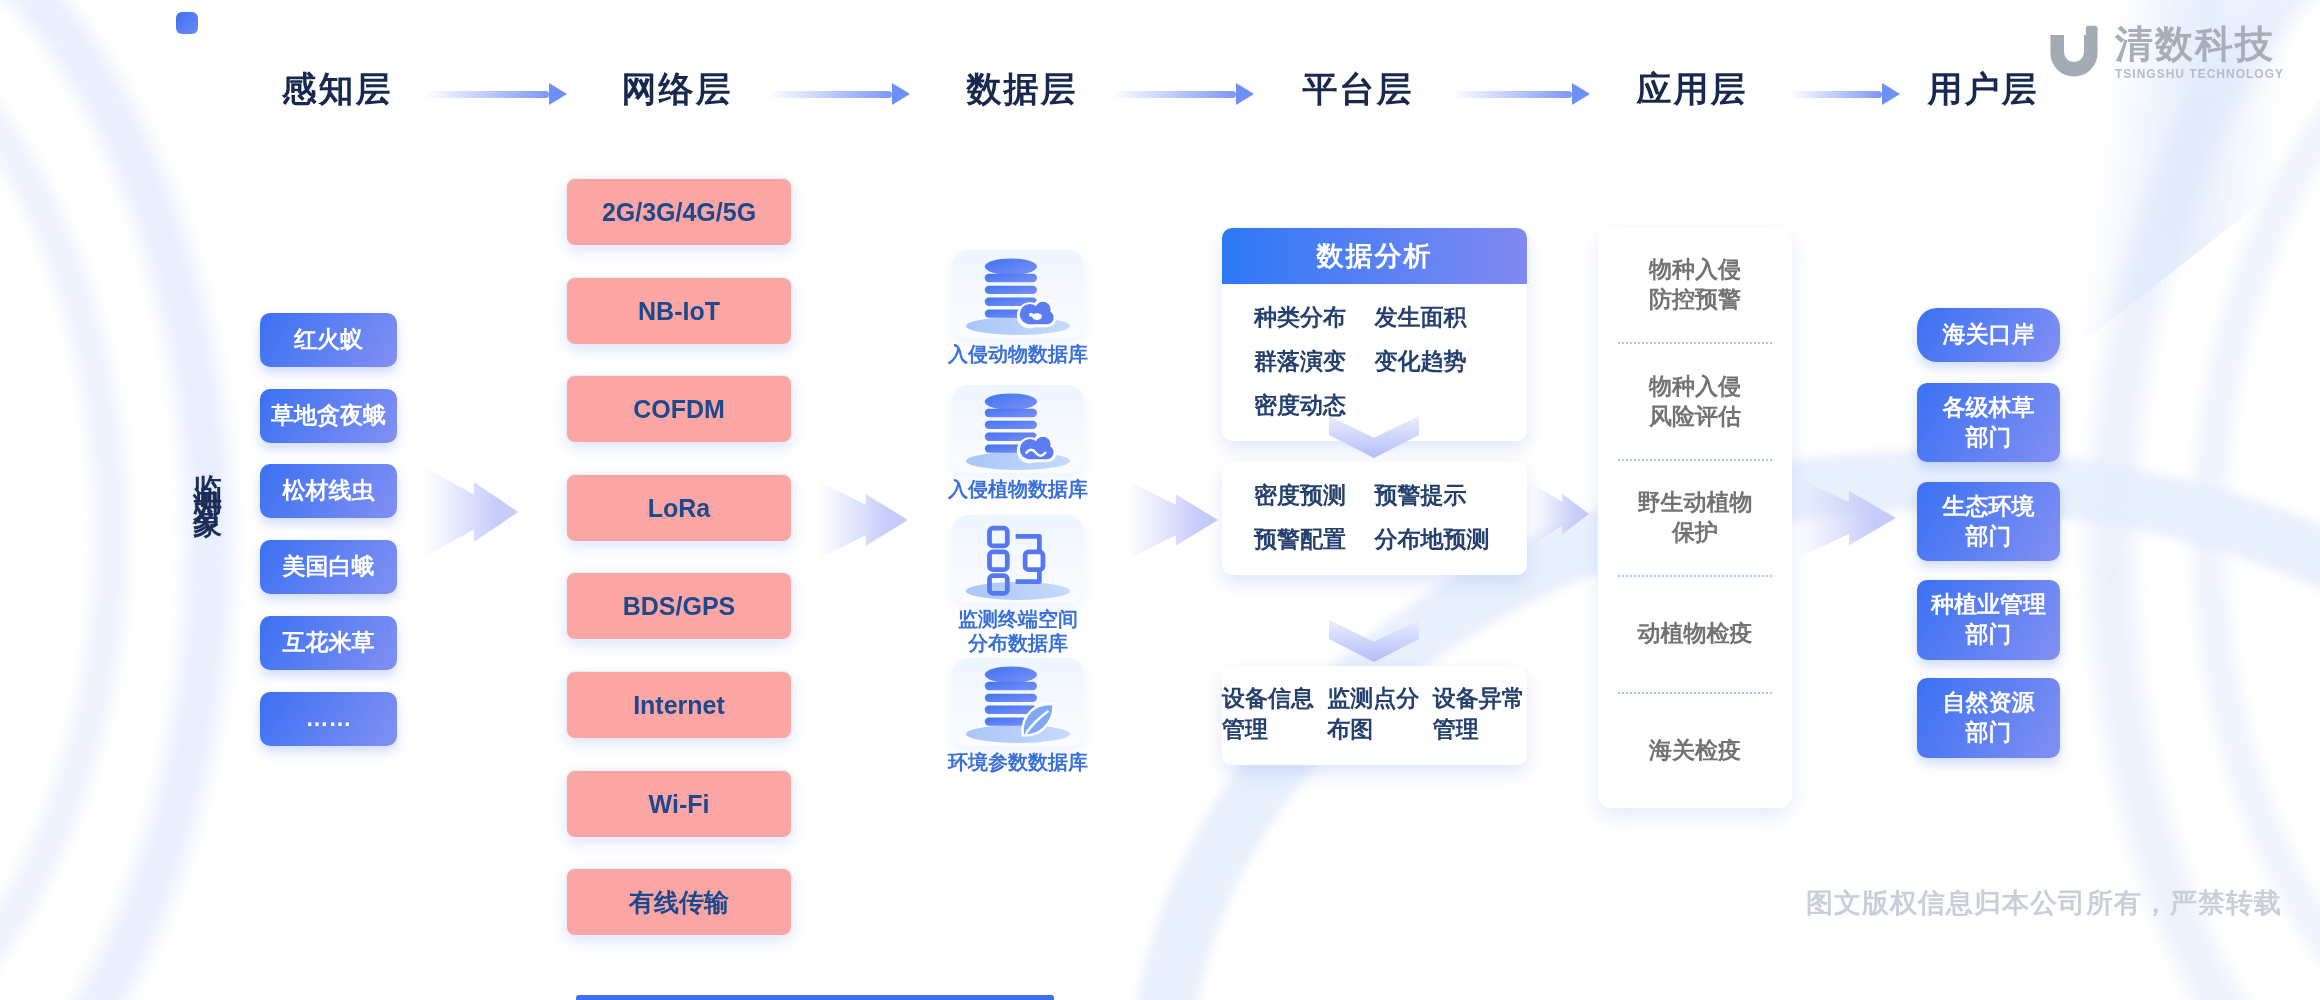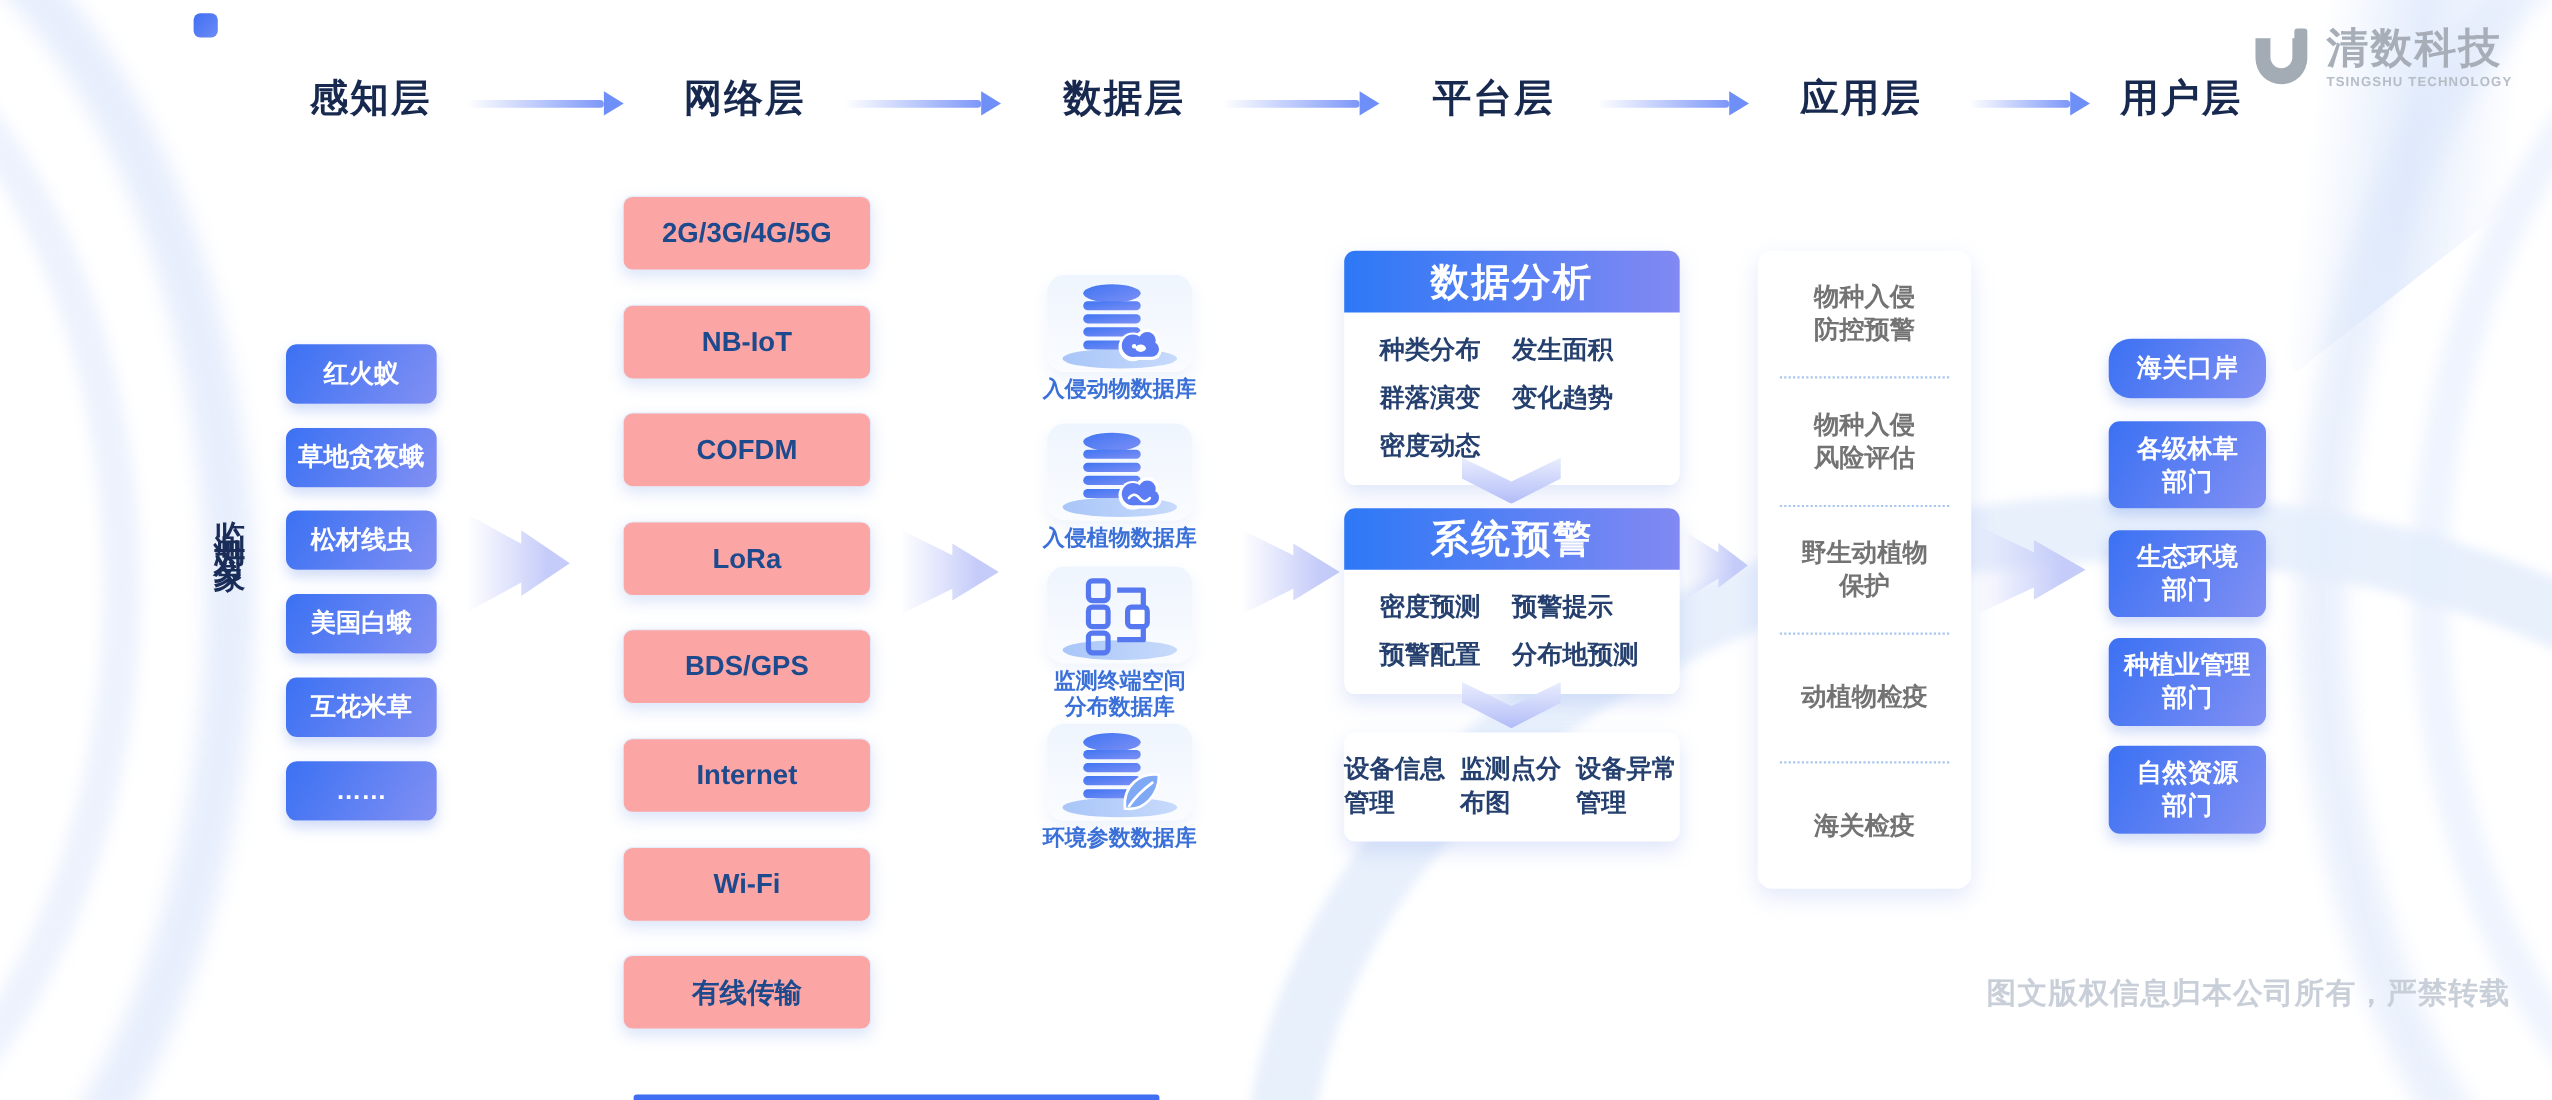--- a/index.html
+++ b/index.html
@@ -57,21 +57,21 @@
   .db-tile svg{position:absolute;left:22px;top:6px;z-index:2;}
   .db-ellipse{position:absolute;left:14px;bottom:3px;width:104px;height:18px;border-radius:50%;
     background:linear-gradient(90deg,#a9c6f8,#c7dafb);z-index:1;}
   .db-caption{position:absolute;left:922px;width:192px;text-align:center;
     font-size:20px;font-weight:700;color:#3a70d8;line-height:1.2;z-index:2;}
 
   
   .module{position:absolute;left:1222px;width:305px;background:#ffffff;border-radius:10px;
     box-shadow:0 8px 18px rgba(130,160,235,.25);z-index:2;}
   .module-header{height:56px;border-radius:10px 10px 0 0;display:flex;align-items:center;justify-content:center;
-    background:linear-gradient(90deg,#2d78f6,#8289f2);color:#ffffff;font-size:35px;font-weight:800;letter-spacing:2px;}
+    background:linear-gradient(90deg,#2d78f6,#8289f2);color:#ffffff;font-size:27px;font-weight:800;letter-spacing:2px;}
   .module-grid{display:grid;grid-template-columns:1fr 1fr;row-gap:13px;padding:18px 32px 20px;
     font-size:23px;font-weight:600;color:#25406f;}
   .module-list{display:flex;flex-direction:row;align-items:center;gap:11px;padding:17px 0 20px;
     font-size:23px;font-weight:600;color:#25406f;}
   .v-chevron{position:absolute;left:1329px;width:90px;height:42px;z-index:2;
     background:linear-gradient(180deg,#e9edfd,#b3bdf8);
     clip-path:polygon(0 0,50% 52%,100% 0,100% 45%,50% 100%,0 45%);}
 
   
   .app-panel{position:absolute;left:1598px;top:228px;width:194px;height:580px;background:#ffffff;border-radius:13px;
@@ -254,21 +254,20 @@
       <div>种类分布</div>
       <div>发生面积</div>
       <div>群落演变</div>
       <div>变化趋势</div>
       <div>密度动态</div>
     </div>
   </div>
   <div class="v-chevron" style="top:416px;"></div>
 
   <div class="module" style="top:462px;">
-    <div class="module-header">系统预警</div>
     <div class="module-grid">
       <div>密度预测</div>
       <div>预警提示</div>
       <div>预警配置</div>
       <div>分布地预测</div>
     </div>
   </div>
   <div class="v-chevron" style="top:620px;"></div>
 
   <div class="module" style="top:666px;">

